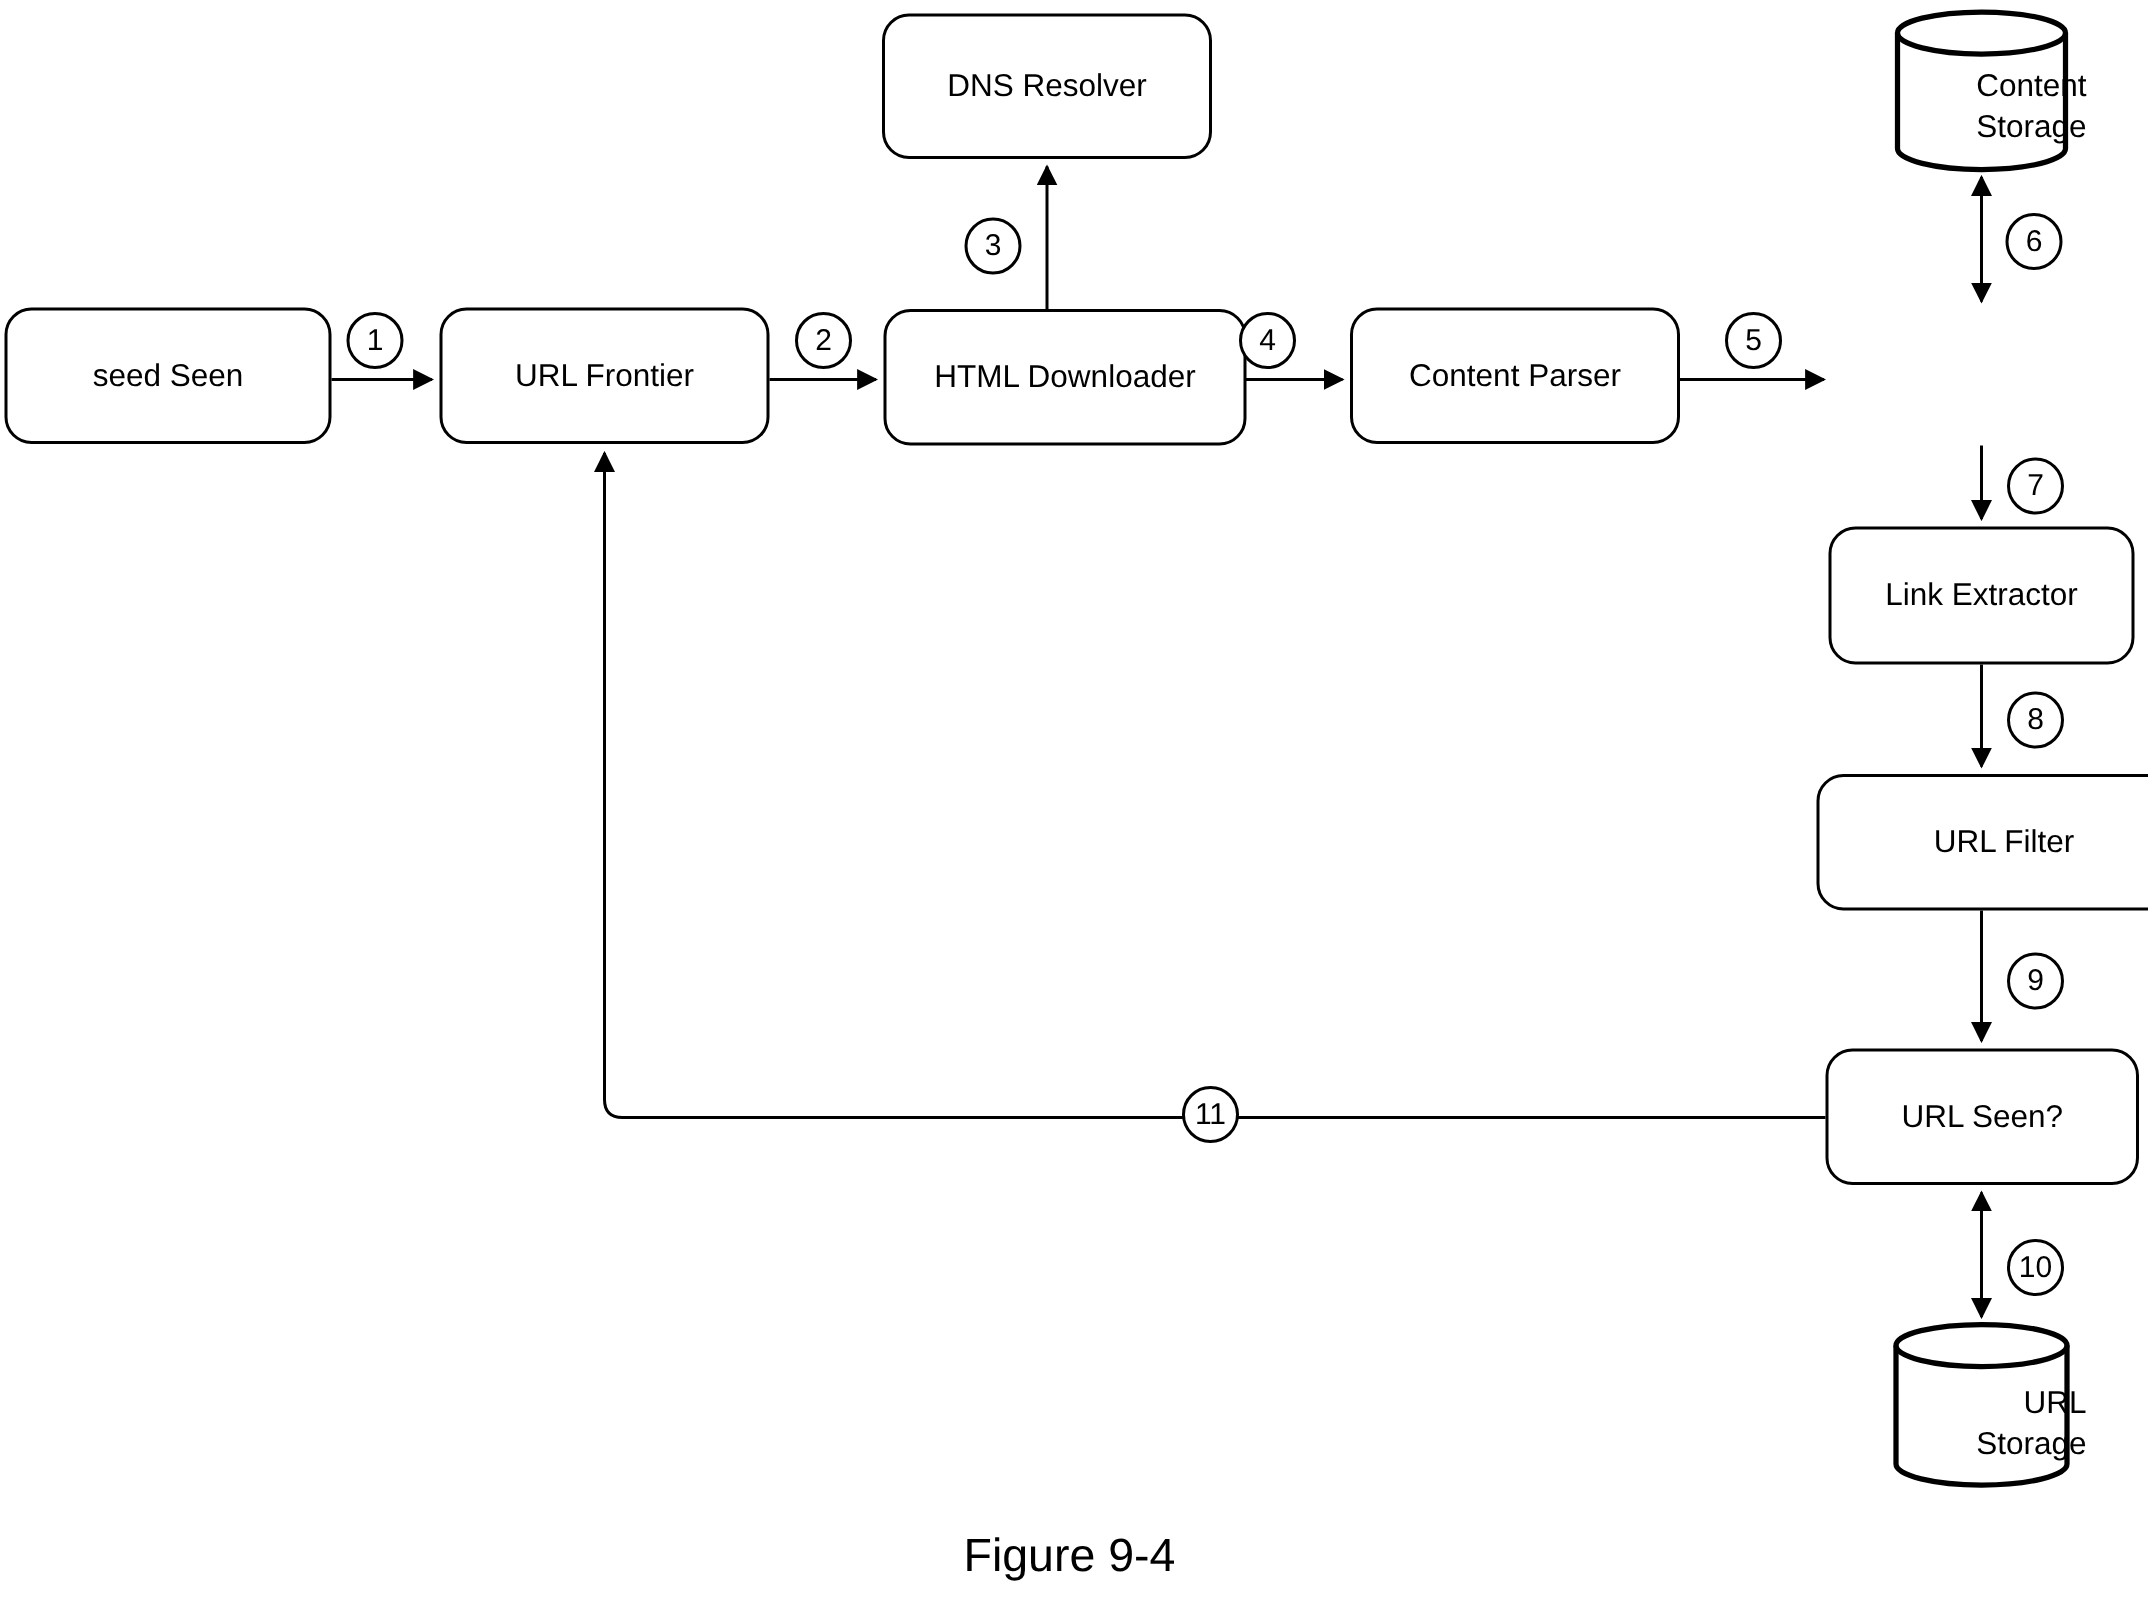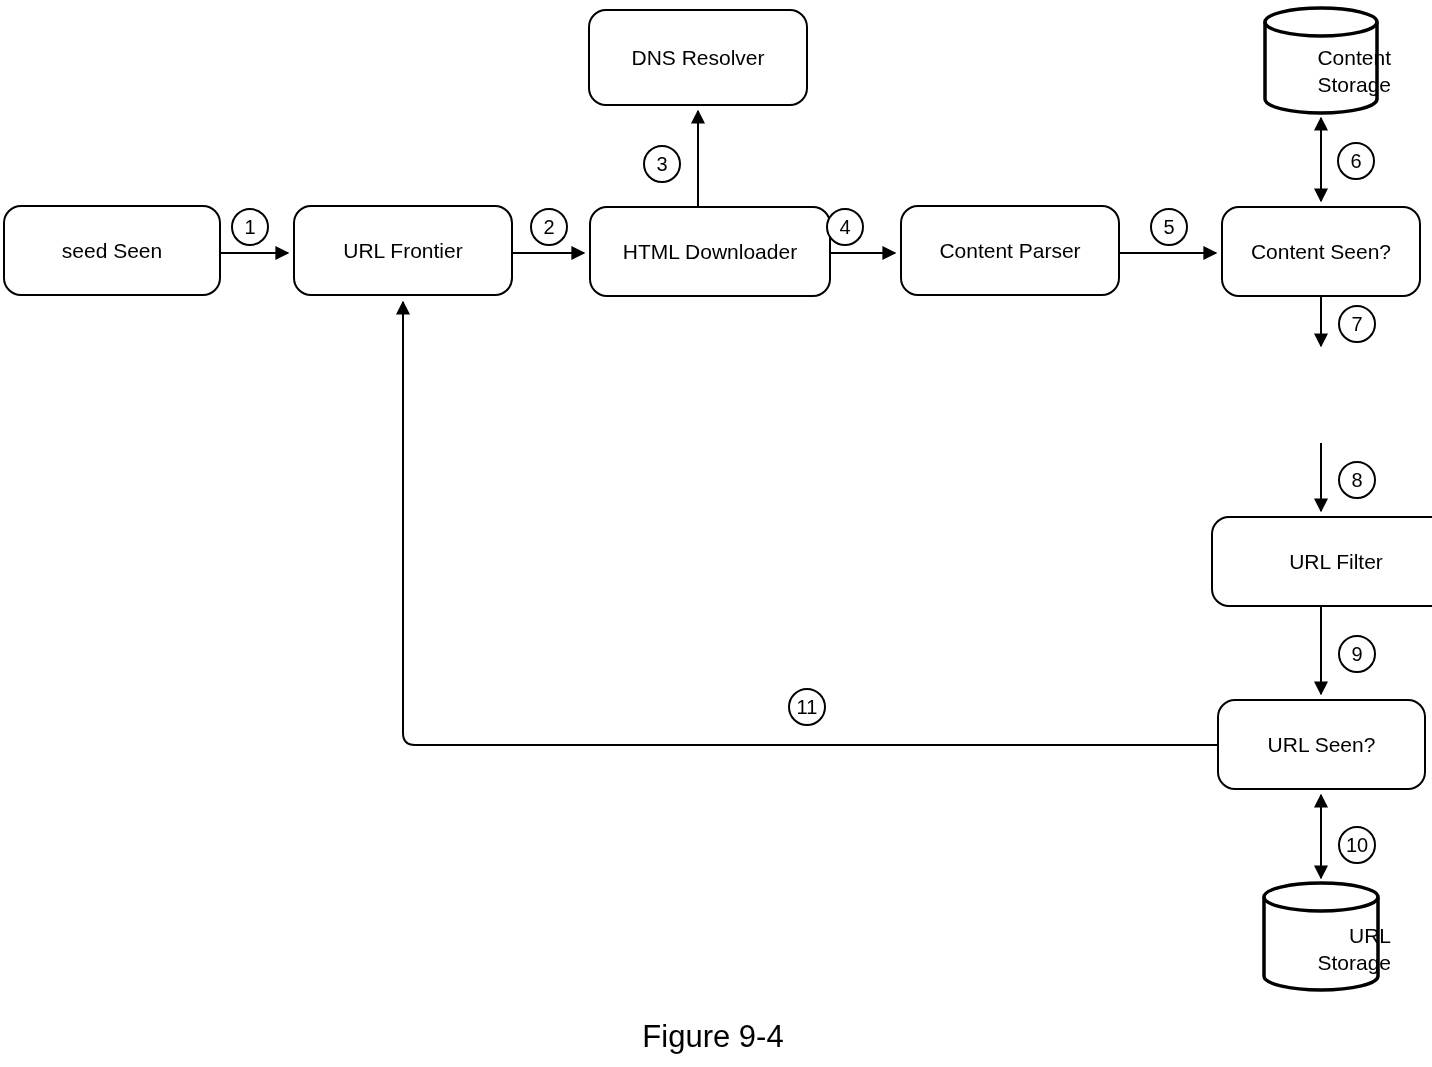--- a/index.html
+++ b/index.html
@@ -60,21 +60,21 @@
   #b1  { left: 231px;  top: 208px; }
   #b2  { left: 530px;  top: 208px; }
   #b3  { left: 643px;  top: 145px; }
   #b4  { left: 826px;  top: 208px; }
   #b5  { left: 1150px; top: 208px; }
   #b6  { left: 1337px; top: 142px; }
   #b7  { left: 1338px; top: 305px; }
   #b8  { left: 1338px; top: 461px; }
   #b9  { left: 1338px; top: 635px; }
   #b10 { left: 1338px; top: 826px; }
-  #b11 { left: 788px;  top: 688px; }
+  #b11 { left: 788px;  top: 724px; }
 
   .cyl-label {
     position: absolute;
     width: 140px;
     text-align: right;
     font-size: 21px;
     line-height: 27px;
     color: #000000;
   }
   #content-storage-label { left: 1251px; top: 44px; }
@@ -135,21 +135,21 @@
       <path d="M 1264,897 A 57,14 0 0 1 1378,897 L 1378,976 A 57,14 0 0 1 1264,976 Z" fill="#ffffff" stroke="#000000" stroke-width="3.5"></path>
       <path d="M 1264,897 A 57,14 0 0 0 1378,897" fill="none" stroke="#000000" stroke-width="3.5"></path>
     </g>
   </svg>
 
   <div class="node" id="n-seed">seed Seen</div>
   <div class="node" id="n-front">URL Frontier</div>
   <div class="node" id="n-dns">DNS Resolver</div>
   <div class="node" id="n-down">HTML Downloader</div>
   <div class="node" id="n-parse">Content Parser</div>
-  <div class="node" id="n-cseen">Content Seen?</div>
+  <div class="node" id="n-lext">Link Extractor</div>
   <div class="node" id="n-ufilt">URL Filter</div>
   <div class="node" id="n-useen">URL Seen?</div>
 
   <div class="cyl-label" id="content-storage-label">
     <div>Content</div>
     <div>Storage</div>
   </div>
   <div class="cyl-label" id="url-storage-label">
     <div>URL</div>
     <div>Storage</div>

